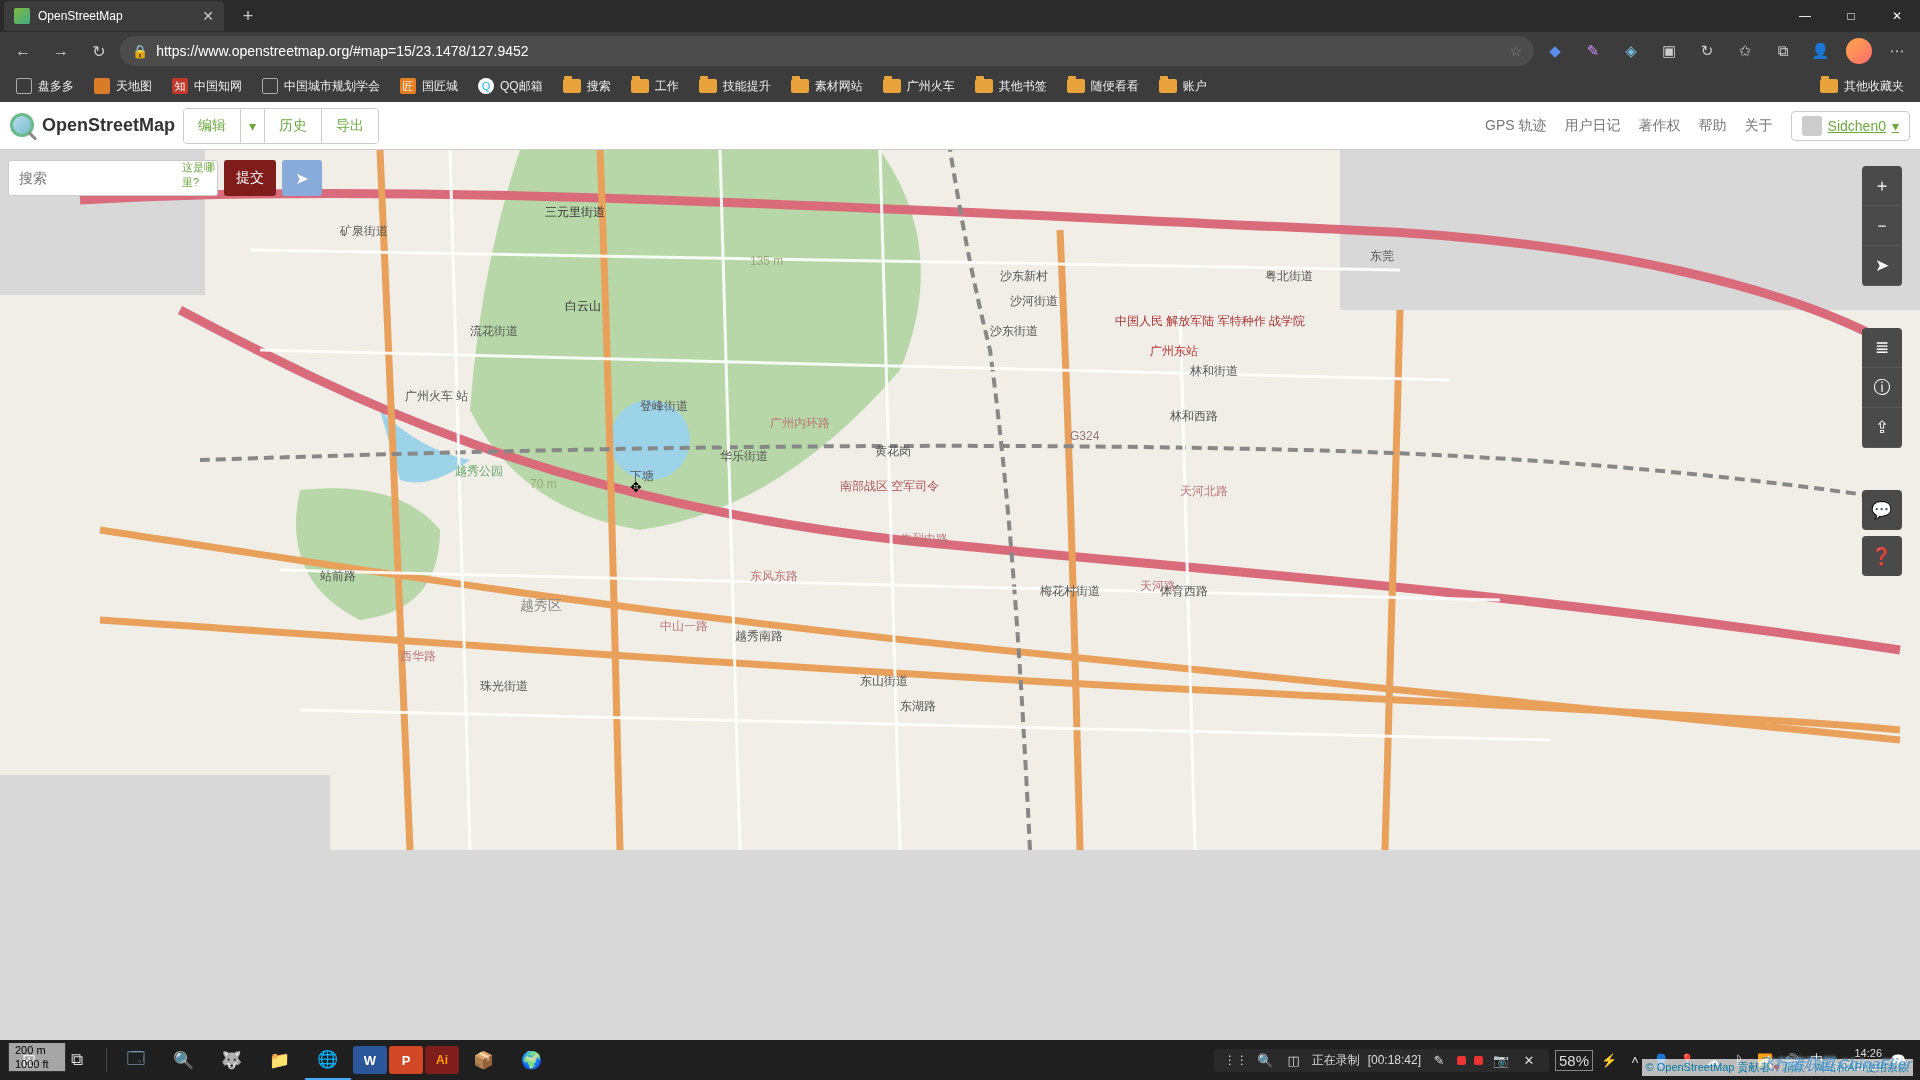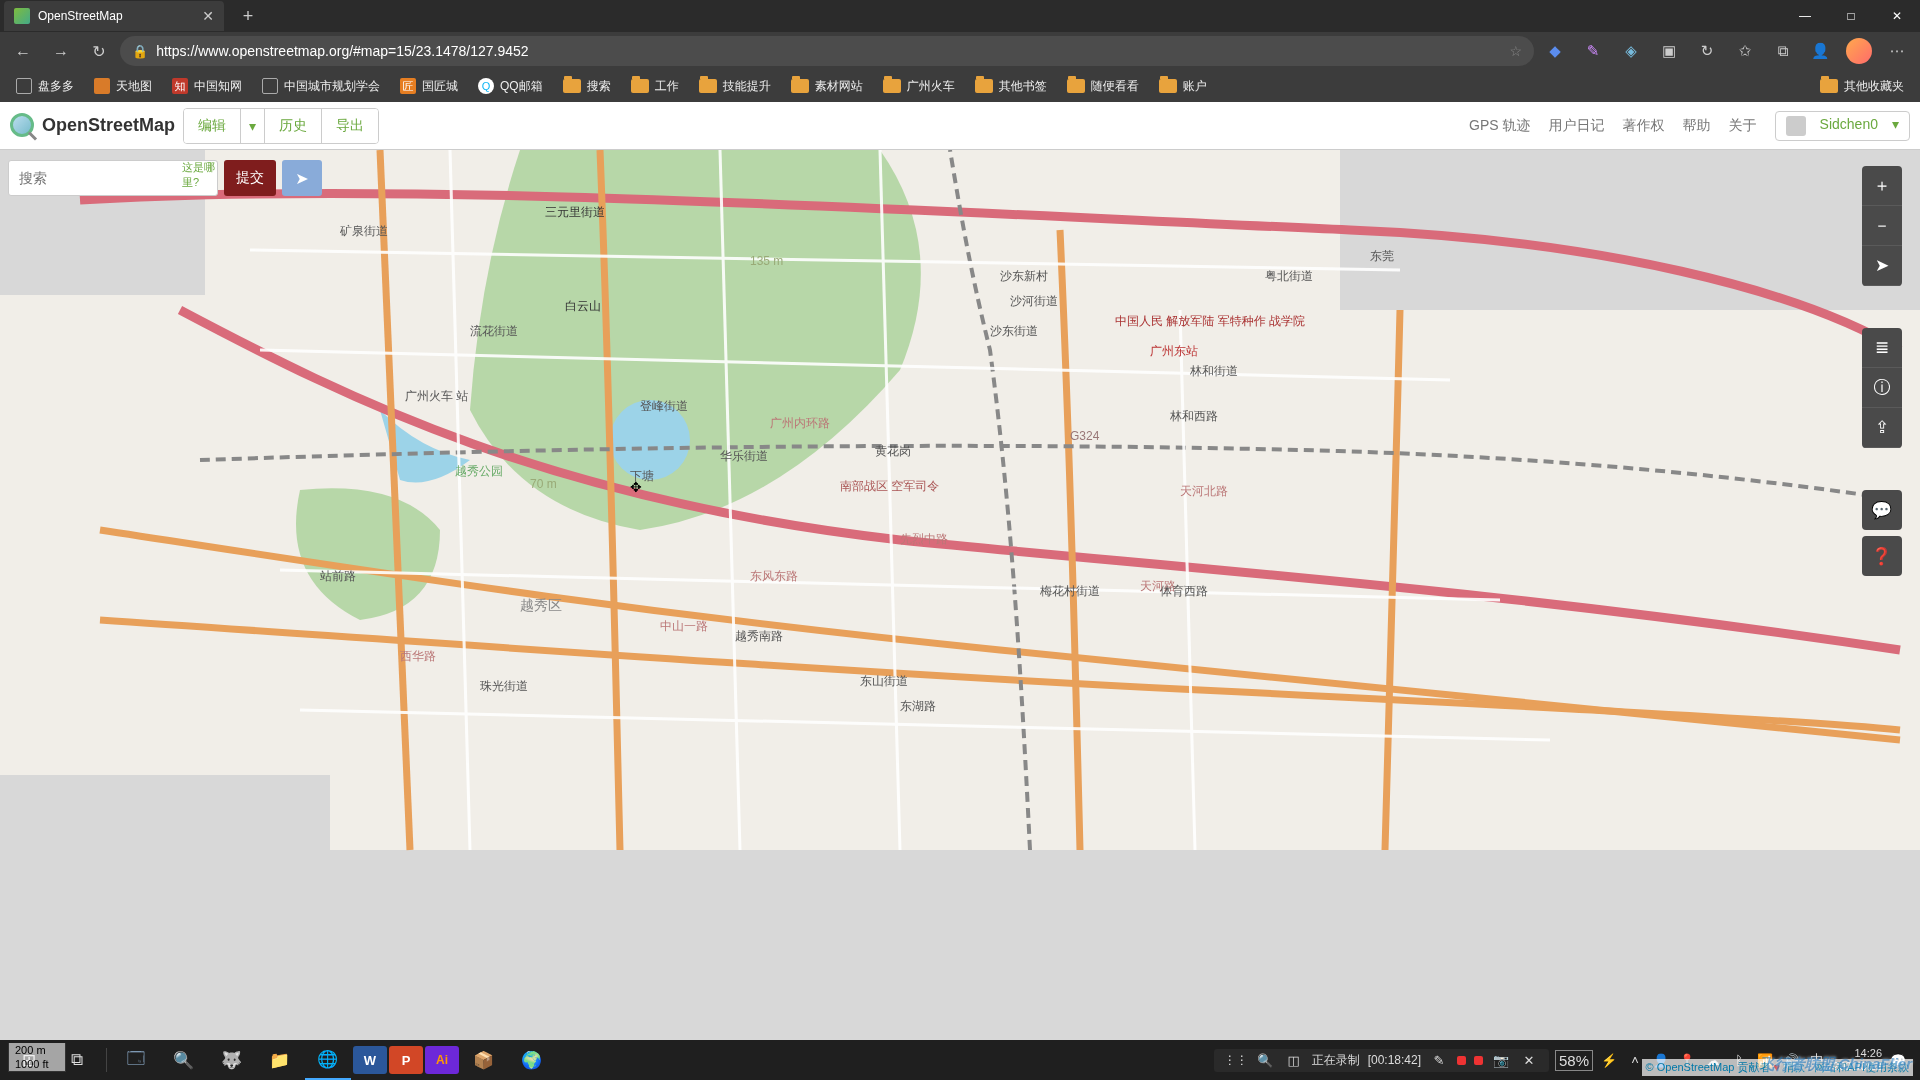--- a/index.html
+++ b/index.html
@@ -41,21 +41,21 @@
   .osm-logo .mag { width: 26px; height: 26px; position: relative; }
   .osm-logo .mag::before { content: ""; position: absolute; width: 18px; height: 18px; border: 3px solid #6b8; border-radius: 50%; background: linear-gradient(135deg,#bde,#7bc); left: 0; top: 0; }
   .osm-logo .mag::after { content: ""; position: absolute; width: 3px; height: 10px; background: #888; bottom: -2px; right: 2px; transform: rotate(-45deg); }
   .osm-logo span { font-size: 18px; font-weight: bold; color: #333; }
   .btn-grp { display: flex; border: 1px solid #ccc; border-radius: 4px; overflow: hidden; }
   .btn-grp button { height: 34px; padding: 0 14px; background: #fff; border: none; border-right: 1px solid #ccc; color: #6ba93f; font-size: 14px; cursor: pointer; }
   .btn-grp button:last-child { border-right: none; }
   .btn-grp .caret { padding: 0 8px; }
   .hdr-right { margin-left: auto; display: flex; align-items: center; gap: 18px; font-size: 14px; color: #777; }
   .hdr-right a { cursor: pointer; }
-  .user-drop { border: 1px solid #ccc; border-radius: 4px; padding: 4px 10px; display: flex; gap: 14px; cursor: pointer; color: #6ba93f; }
+  .user-drop { border: 1px solid #ccc; border-radius: 4px; padding: 4px 10px; display: flex; align-items: center; gap: 6px; cursor: pointer; color: #6ba93f; text-decoration: underline; }
   .user-drop .uico { width: 20px; height: 20px; background: #ccc; border-radius: 3px; }
   
   
   .search-row { position: absolute; top: 58px; left: 8px; display: flex; align-items: center; gap: 6px; z-index: 5; }
   .search-row input { width: 210px; height: 36px; padding: 0 56px 0 10px; border: 1px solid #ccc; border-radius: 3px; font-size: 14px; background: #fff; }
   .search-row .where { position: absolute; left: 158px; font-size: 11px; color: #6ba93f; cursor: pointer; margin-left: 16px; }
   .search-row .submit { height: 36px; padding: 0 12px; background: #7f1d1d; color: #fff; border: none; border-radius: 3px; font-size: 14px; cursor: pointer; }
   .search-row .dir { height: 36px; width: 40px; background: #89abd9; border: none; border-radius: 3px; color: #fff; cursor: pointer; display: flex; align-items: center; justify-content: center; font-size: 16px; }
   
   
@@ -354,21 +354,21 @@
     <div class="tb-btn">⊞</div>
     <div class="tb-btn">⧉</div>
     <div class="tb-sep"></div>
     <div class="tb-btn" style="color:#9bd">🗔</div>
     <div class="tb-btn" style="color:#f90">🔍</div>
     <div class="tb-btn">🐺</div>
     <div class="tb-btn" style="color:#e8a33d">📁</div>
     <div class="tb-btn" style="color:#0a84c1;border-bottom:2px solid #4af">🌐</div>
     <div class="tb-btn" style="background:#2b579a;color:#fff;width:34px;height:28px;border-radius:3px;font-size:13px;font-weight:bold">W</div>
     <div class="tb-btn" style="background:#d24726;color:#fff;width:34px;height:28px;border-radius:3px;font-size:13px;font-weight:bold">P</div>
-    <div class="tb-btn" style="background:#6d28d9;color:#ff9a00;width:34px;height:28px;border-radius:3px;font-size:12px;font-weight:bold">Ai</div>
+    <div class="tb-btn" style="background:#7f1d1d;color:#ff9a00;width:34px;height:28px;border-radius:3px;font-size:12px;font-weight:bold">Ai</div>
     <div class="tb-btn" style="color:#e8a33d">📦</div>
     <div class="tb-btn" style="color:#4ac">🌍</div>
 
     <div class="tb-right">
       <div class="rec-bar">
         <span>⋮⋮</span>
         <span class="tray-ico">🔍</span>
         <span class="tray-ico">◫</span>
         <span>正在录制</span>
         <span>[00:18:42]</span>

